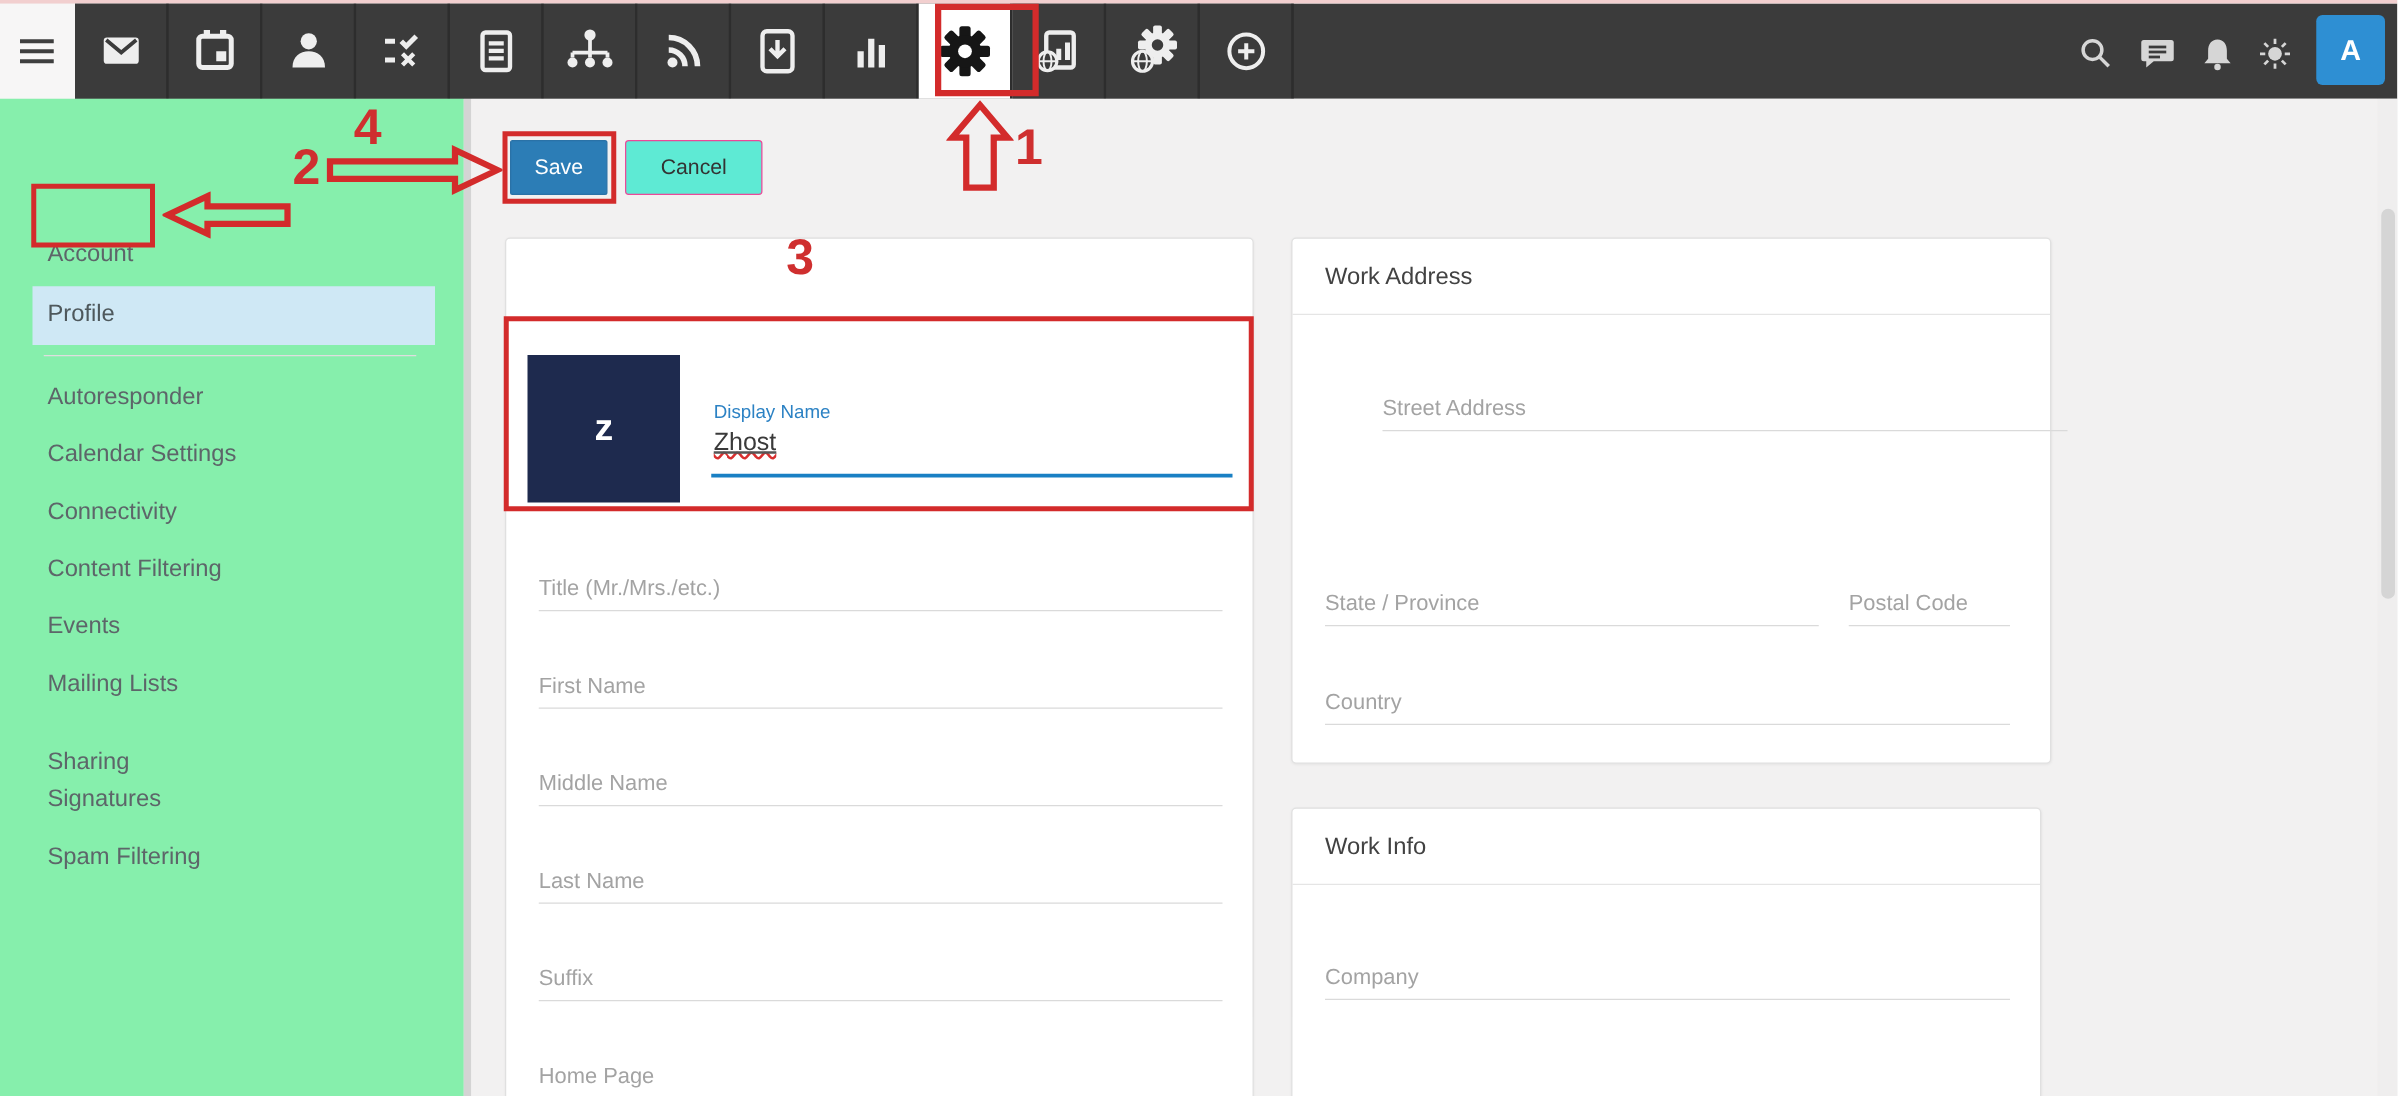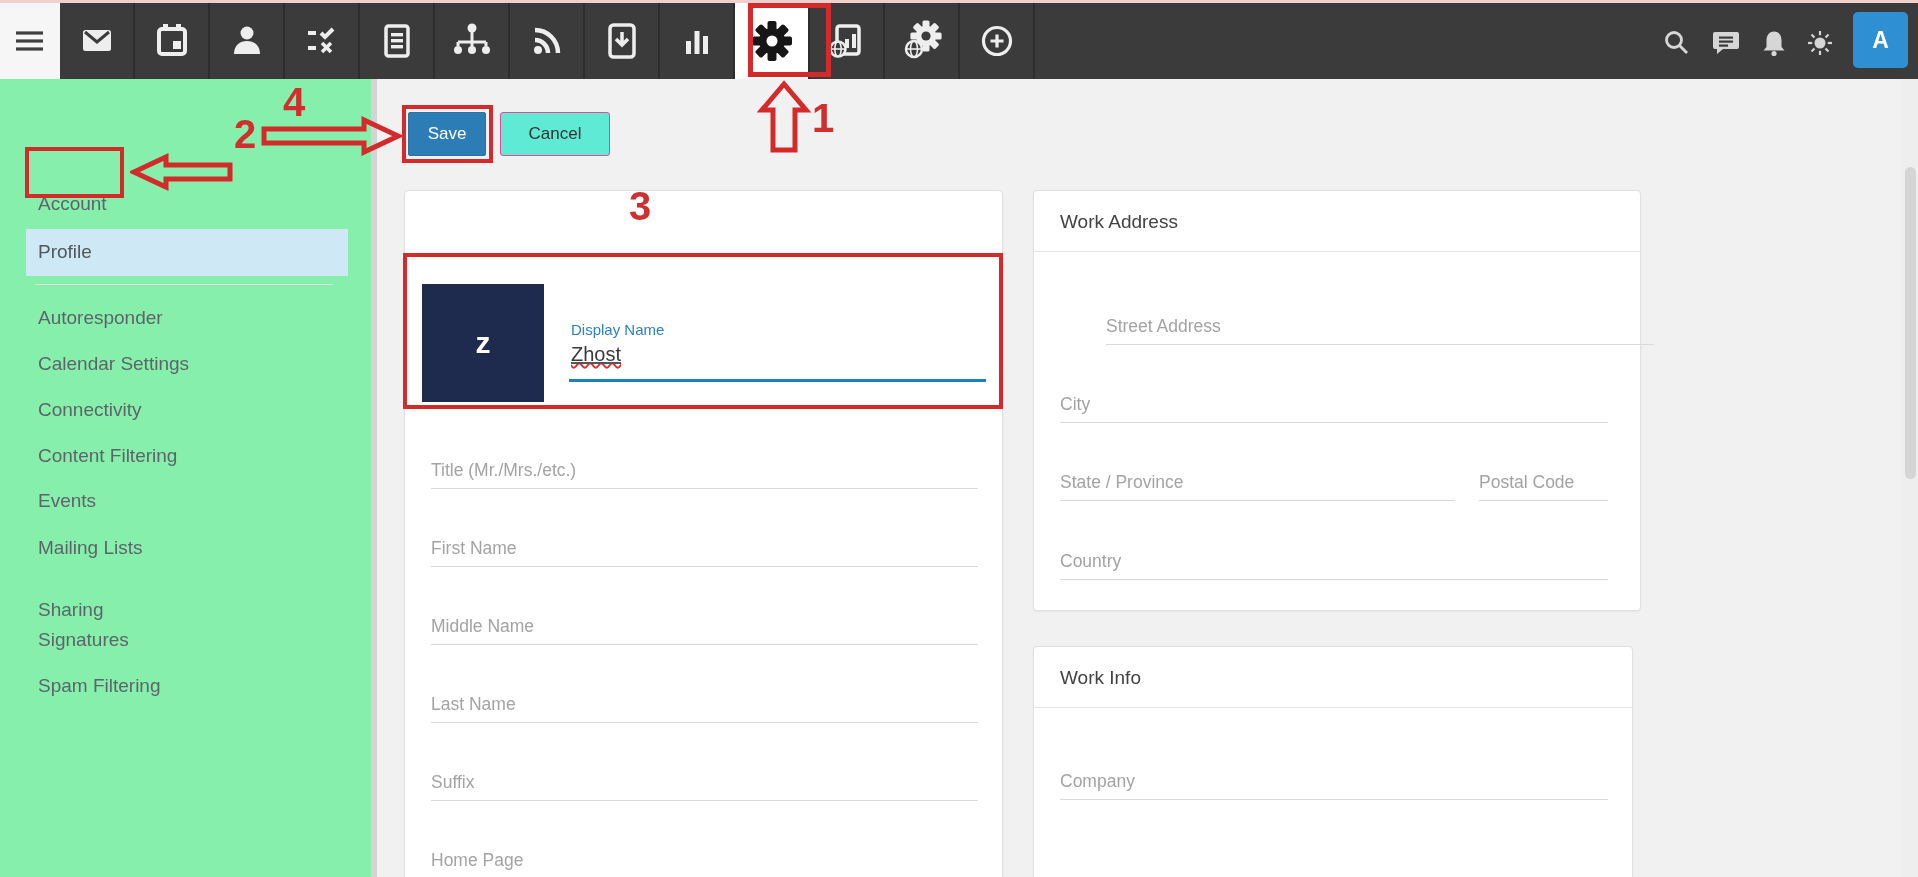--- a/index.html
+++ b/index.html
@@ -307,23 +307,20 @@
     </div>
   </div>
 
   <div class="card" style="left:1033px;top:190px;width:608px;height:421px;">
     <div class="card-head">
       <div class="card-title">Work Address</div>
     </div>
     <div class="field" style="left:26px;top:118px;width:548px;margin-left:46px;">
       <input placeholder="Street Address" style="">
     </div>
-    <div class="field" style="left:26px;top:196px;width:548px;">
-      <input placeholder="City" style="">
-    </div>
     <div class="field" style="left:26px;top:274px;width:395px;">
       <input placeholder="State / Province" style="">
     </div>
     <div class="field" style="left:445px;top:274px;width:129px;">
       <input placeholder="Postal Code" style="">
     </div>
     <div class="field" style="left:26px;top:353px;width:548px;">
       <input placeholder="Country" style="">
     </div>
   </div>

